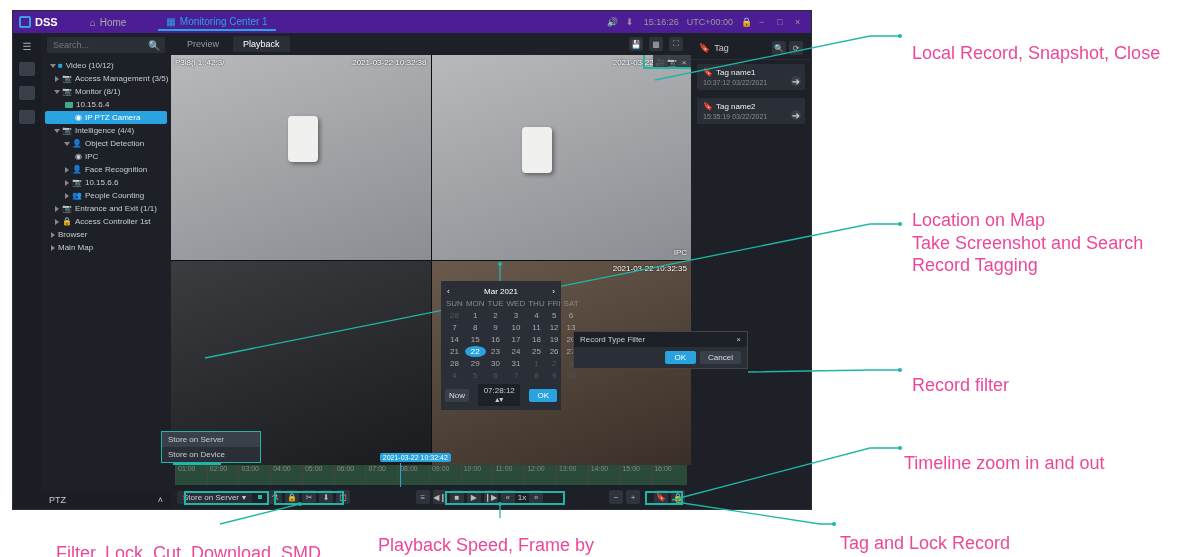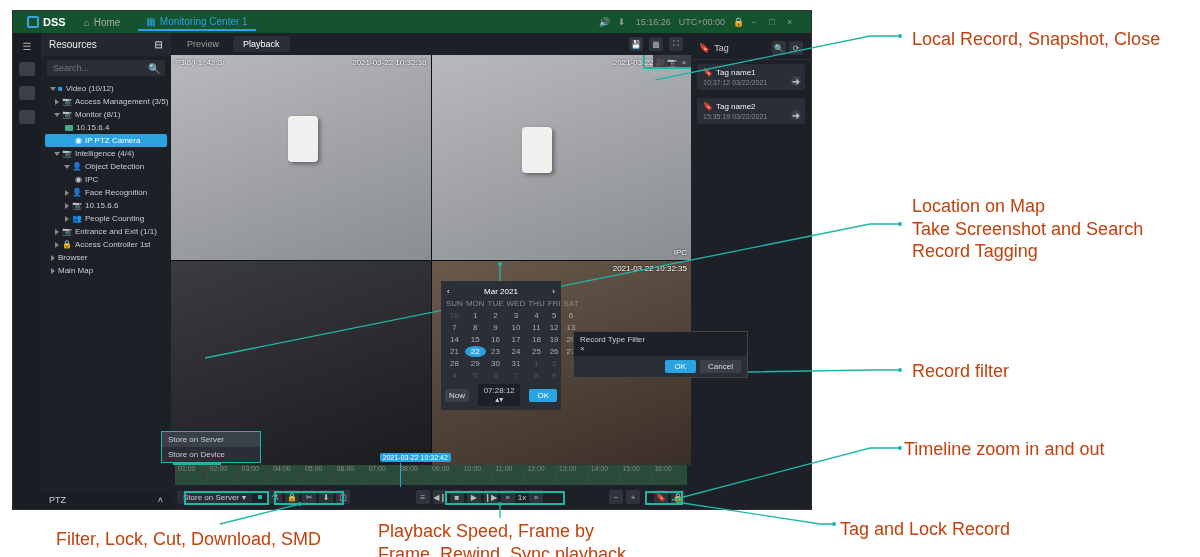--- a/index.html
+++ b/index.html
@@ -1,18 +1,18 @@
 <!DOCTYPE html>
 <html><head>
 <meta charset="utf-8">
 <style>
   * { box-sizing: border-box; margin: 0; padding: 0; }
   body { font-family: "Segoe UI", Arial, sans-serif; background: #fff; width: 1200px; height: 557px; position: relative; overflow: hidden; font-size: 10px; }
   .app { position: absolute; left: 12px; top: 10px; width: 800px; height: 500px; background: #1f242b; color: #c8ccd4; border: 1px solid #2a2f37; }
-  .titlebar { height: 22px; background: #14532d; display: flex; align-items: center; padding: 0 14px; gap: 10px; }
+  .titlebar { height: 22px; background: #4c1d95; display: flex; align-items: center; padding: 0 6px; gap: 24px; }
   .logo { font-weight: bold; color: #fff; font-size: 11px; display: flex; align-items: center; gap: 4px; }
   .logo-icon { width: 12px; height: 12px; border: 2px solid #3aa0e0; border-radius: 2px; display: inline-block; }
   .tab-home { display: flex; align-items: center; gap: 4px; color: #aaa; padding: 0 8px; }
   .tab-mon { color: #2aa3e1; border-bottom: 2px solid #2aa3e1; padding: 2px 8px; display: flex; align-items: center; gap: 4px; }
   .title-right { margin-left: auto; display: flex; gap: 8px; align-items: center; color: #999; font-size: 9px; }
   .title-right .ico { width: 10px; height: 10px; display: inline-block; }
   .body { display: flex; height: calc(100% - 22px); }
   .leftrail { width: 28px; background: #1a1e24; display: flex; flex-direction: column; align-items: center; gap: 10px; padding-top: 8px; }
   .leftrail .ric { width: 16px; height: 14px; background: #3a4049; border-radius: 2px; }
   .sidebar { width: 130px; background: #1d2127; display: flex; flex-direction: column; }
@@ -55,21 +55,21 @@
   .cal-h { text-align: center; color: #fff; padding: 2px; display:flex; justify-content:space-between; }
   .cal-grid { display: grid; grid-template-columns: repeat(7, 1fr); gap: 1px; text-align: center; }
   .cal-grid span { padding: 1px; color: #aaa; }
   .cal-grid .hd { color: #888; }
   .cal-grid .cur { background: #2aa3e1; border-radius: 50%; color: #fff; }
   .cal-grid .dim { color: #555; }
   .cal-foot { display: flex; gap: 9px; margin-top: 3px; align-items: center; }
   .cal-foot .btn { background: #2aa3e1; color: #fff; padding: 2px 8px; border-radius: 2px; }
   .cal-foot .time { background: #1d2127; padding: 2px 4px; flex: 1; text-align: center; }
   .filterpop { position: absolute; left: 560px; top: 320px; width: 175px; background: #2a2f37; border: 1px solid #444; z-index: 6; font-size: 8px; }
-  .filterpop .hd { background: #1d2127; padding: 3px 6px; display: flex; justify-content: space-between; flex-direction: column; }
+  .filterpop .hd { background: #1d2127; padding: 3px 6px; display: flex; justify-content: space-between; }
   .filterpop .bd { padding: 6px; display: grid; grid-template-columns: 1fr 1fr; gap: 4px; }
   .cb { display: flex; align-items: center; gap: 4px; }
   .cb .box { width: 8px; height: 8px; border: 1px solid #888; }
   .cb .box.ck { background: #2aa3e1; border-color: #2aa3e1; }
   .cb .box.red { background: #d04444; border-color: #d04444; }
   .cb .box.grn { background: #3a9a4a; border-color: #3a9a4a; }
   .cb .box.yel { background: #c2a23a; border-color: #c2a23a; }
   .filterpop .ft { display: flex; gap: 4px; justify-content: flex-end; padding: 4px 6px; }
   .btn-blue { background: #2aa3e1; color: #fff; padding: 2px 10px; border-radius: 2px; }
   .btn-gray { background: #3a4049; color: #ddd; padding: 2px 8px; border-radius: 2px; }
@@ -81,21 +81,21 @@
   .controls { height: 24px; display: flex; align-items: center; padding: 0 6px; gap: 6px; }
   .controls .grp { display: flex; gap: 3px; align-items: center; }
   .controls .spacer { flex: 1; }
   .serverbtn { background: #2a2f37; padding: 2px 6px; font-size: 8px; border-radius: 2px; display:flex; align-items:center; gap:3px;}
   .rightpanel { width: 120px; background: #1d2127; display: flex; flex-direction: column; padding-top: 4px;}
   .rp-h { padding: 4px 8px; font-size: 9px; display: flex; justify-content: space-between; align-items: center; border-bottom: 1px solid #2a2f37;}
   .tagcard { background: #2a2f37; margin: 4px 6px; padding: 4px 6px; border-radius: 2px; position: relative; }
   .tagcard .nm { font-size: 8px; color: #eee; display:flex; align-items:center; gap:3px;}
   .tagcard .ts { font-size: 7px; color: #888; margin-top: 2px; }
   .tagcard .go { position: absolute; right: 4px; bottom: 4px; width: 10px; height: 10px; background: #3a4049; border-radius: 50%; display:flex; align-items:center; justify-content:center; color:#ccc;}
-  .annot { position: absolute; font-family: "Segoe UI Light", "Segoe UI", sans-serif; font-size: 18px; color: #c2410c; line-height: 1.25; }
+  .annot { position: absolute; font-family: "Segoe UI Light", "Segoe UI", sans-serif; font-size: 18px; color: #ec4899; line-height: 1.25; margin-top: 14px; }
   svg.lead { position: absolute; pointer-events: none; }
   svg.lead line, svg.lead path { stroke: #1fb6a8; stroke-width: 1.3; fill: none; }
   svg.lead circle { fill: #1fb6a8; }
 </style>
 </head>
 <body>
 
 <div class="app">
 
   <div class="titlebar">
@@ -126,24 +126,20 @@
   <div class="body">
 
     <div class="leftrail">
       <span style="color:#aaa">☰</span>
       <div class="ric"></div>
       <div class="ric"></div>
       <div class="ric"></div>
     </div>
 
     <div class="sidebar">
-      <div class="sidebar-h">
-          <span>Resources</span>
-          <span>⊟</span>
-        </div>
       <div class="search">
         <input placeholder="Search..." style="">
         <span class="sic">🔍</span>
       </div>
       <div class="tree">
         <div class="nd">
             <span class="tri dn"></span>
             <span style="color:#2aa3e1">■</span>
             <span>Video (10/12)</span>
           </div>

